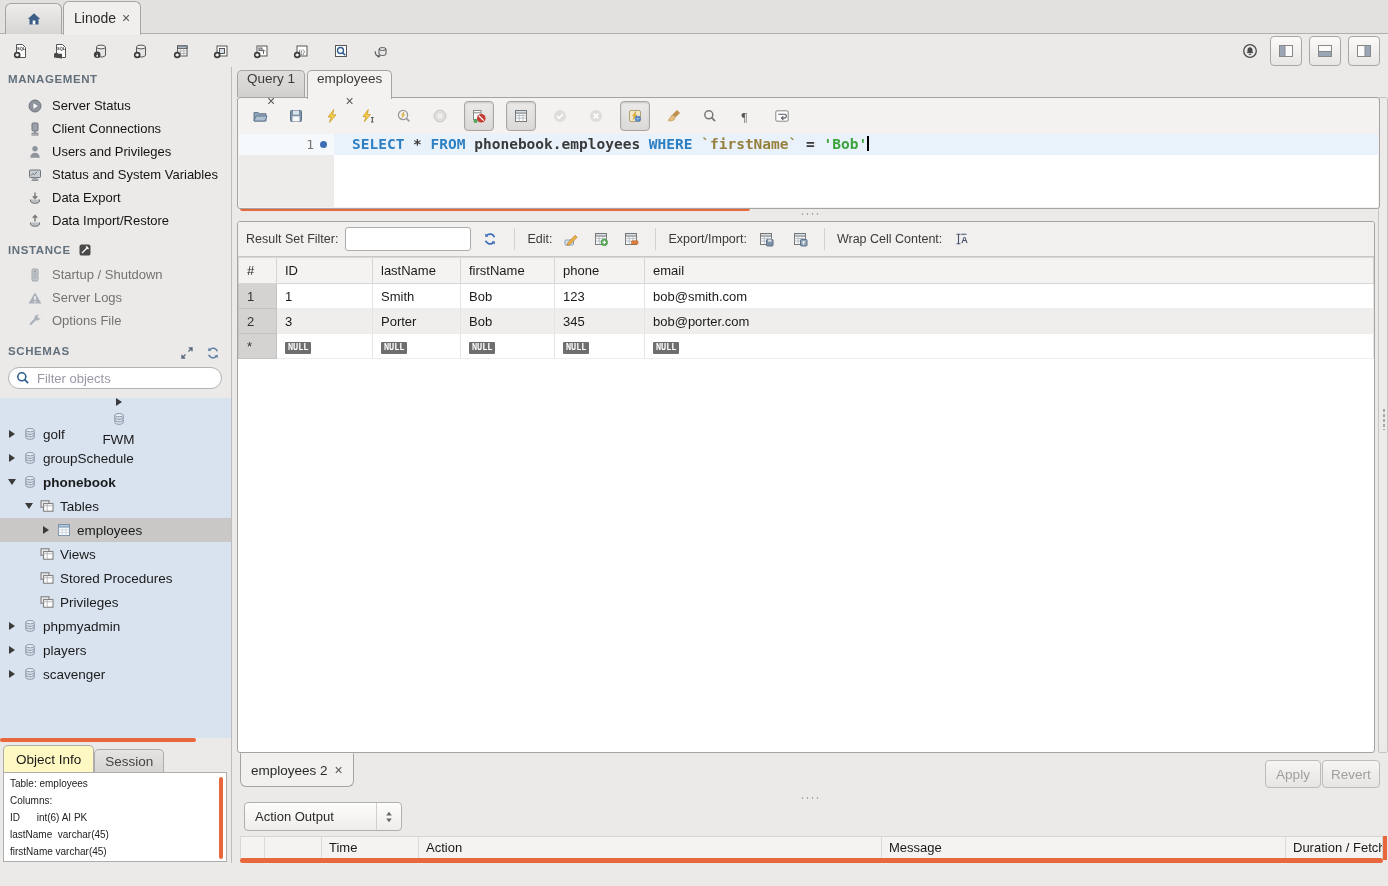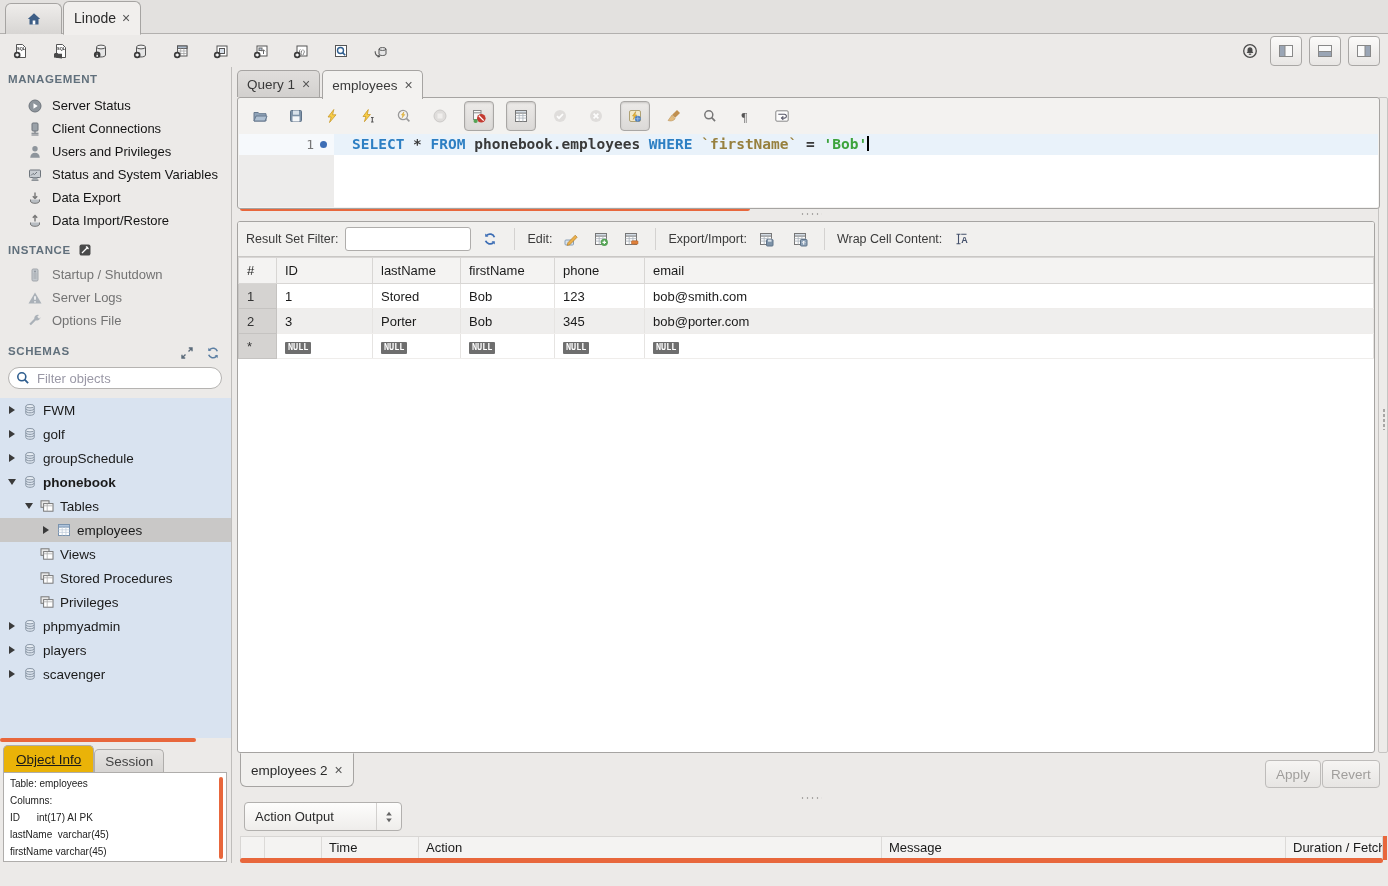--- a/index.html
+++ b/index.html
@@ -37,35 +37,35 @@
   .schema-tree{position:absolute;left:0;top:398px;width:231px;height:340px;background:var(--tree-bg);overflow:hidden;}
   .tree-row{display:flex;align-items:center;height:24px;gap:5px;white-space:nowrap;color:#1A1A1A;font-size:13.5px;}
   .tree-row.selected{background:#C9C8C7;}
   .tree-row.bold{font-weight:bold;}
   .arrow{width:11px;display:inline-flex;justify-content:center;}
   .arrow.collapsed::before{content:"";border-left:6px solid #3A3A3A;border-top:4px solid transparent;border-bottom:4px solid transparent;}
   .arrow.expanded::before{content:"";border-top:6px solid #3A3A3A;border-left:4px solid transparent;border-right:4px solid transparent;}
   .sidebar-hscroll{position:absolute;left:0;top:671px;width:196px;height:4px;background:var(--accent);border-radius:2px;}
   .oi-tabs{position:absolute;left:3px;top:678px;display:flex;align-items:flex-end;}
   .oi-tab{padding:4px 10px;border:1px solid #AFADAB;border-bottom:none;border-radius:5px 5px 0 0;background:linear-gradient(#E6E4E2,#D6D4D2);font-size:13.5px;color:#444;}
-  .oi-tab.active{background:#eab308;padding:6px 12px;color:#1A1A1A;text-decoration:underline;}
+  .oi-tab.active{background:#fef9c3;padding:6px 12px;color:#1A1A1A;}
   .oi-panel{position:absolute;left:3px;top:705px;width:224px;bottom:1px;background:#FFF;border:1px solid #AFADAB;box-sizing:border-box;padding:2px 6px;line-height:17px;font-size:10px;color:#222;}
   .oi-line{white-space:pre;overflow:hidden;}
   .oi-vscroll{position:absolute;right:3px;top:4px;width:4px;height:82px;background:var(--accent);border-radius:2px;}
 
   
   .statusbar{position:absolute;left:0;right:0;bottom:0;height:23px;background:#E0DEDC;border-top:1px solid #BFBDBB;display:flex;align-items:center;padding-left:6px;color:#3E3E3E;box-sizing:border-box;}
   .bottom-thumb{position:absolute;right:10px;bottom:5px;width:76px;height:13px;background:#C8C6C4;border-radius:7px;}
   .corner-grip{position:absolute;right:1px;bottom:1px;width:10px;height:10px;
      background-image:radial-gradient(#9A9896 1px, transparent 1px);background-size:3px 3px;}
 
   
   .query-tabs{position:absolute;left:237px;top:70px;height:28px;display:flex;gap:2px;z-index:3;}
   .qtab{height:26px;padding:0 9px;display:flex;align-items:center;gap:7px;border:1px solid #A6A4A2;border-bottom:none;
-        border-radius:5px 5px 0 0;background:linear-gradient(#E0DEDC,#D2D0CE);font-size:13.5px;color:#3A3A3A;}
+        border-radius:5px 5px 0 0;background:linear-gradient(#E0DEDC,#D2D0CE);font-size:13.5px;color:#3A3A3A;flex-direction:column;}
   .qtab.active{background:#F3F2F0;height:28px;}
   .editor-panel{position:absolute;left:237px;top:97px;width:1143px;height:112px;background:#F3F2F0;border:1px solid #A6A4A2;border-radius:3px;box-sizing:border-box;z-index:2;}
   .editor-toolbar{height:36px;display:flex;align-items:center;padding-left:10px;gap:12px;}
   .editor-toolbar .tbtn{width:24px;height:24px;}
   .editor-toolbar .tbtn.pressed{width:28px;height:28px;background:linear-gradient(#ECEAE8,#DBD9D7);border:1px solid #A9A7A5;border-radius:4px;box-shadow:inset 0 1px 2px rgba(0,0,0,.15);}
   .editor-toolbar .tbtn.disabled{opacity:.85;}
   .editor-body{position:absolute;top:36px;left:1px;right:1px;bottom:1px;background:#FFF;display:flex;overflow:hidden;}
   .gutter{width:95px;background:#EDECEB;display:flex;flex-direction:column;}
   .gutter-line1{height:21px;display:flex;align-items:center;justify-content:flex-end;padding-right:7px;gap:6px;background:#F6F9FC;}
   .lineno{font-family:"DejaVu Sans Mono",monospace;font-size:13px;color:#777;}
@@ -390,21 +390,21 @@
     <div class="filter-box" style="top:300px">
       <span class="icon">
           <svg width="16" height="16" viewBox="0 0 16 16" xmlns="http://www.w3.org/2000/svg">
             <circle cx="6.8" cy="6.8" r="4" fill="none" stroke="#2F5E8F" stroke-width="1.6"></circle>
             <path d="M9.7 9.7l3.4 3.4" stroke="#2F5E8F" stroke-width="1.8"></path>
           </svg>
         </span>
       <input placeholder="Filter objects" style="">
     </div>
     <div class="schema-tree" style="top:331px" id="schema-tree">
-        <div class="tree-row" style="padding-left: 6px;">
+        <div class="tree-row" style="padding-left: 6px; flex-direction: column;">
           <span class="arrow collapsed"></span>
           <span class="icon">
             <svg width="16" height="16" viewBox="0 0 16 16" xmlns="http://www.w3.org/2000/svg">
               <path d="M3.8 4.2v7.3c0 1 1.9 1.8 4.2 1.8s4.2-.8 4.2-1.8V4.2" fill="#DCE4EE" stroke="#8A97A6"></path>
               <path d="M3.8 6.6c0 1 1.9 1.8 4.2 1.8s4.2-.8 4.2-1.8M3.8 9c0 1 1.9 1.8 4.2 1.8S12.2 10 12.2 9" fill="none" stroke="#8A97A6"></path>
               <ellipse cx="8" cy="4.2" rx="4.2" ry="1.7" fill="#E8EEF5" stroke="#8A97A6"></ellipse>
             </svg>
           </span>
           <span>FWM</span>
         </div>
@@ -533,21 +533,21 @@
     <div class="sidebar-hscroll"></div>
 
     <div class="oi-tabs">
       <div class="oi-tab active"><span>Object Info</span></div>
       <div class="oi-tab"><span>Session</span></div>
     </div>
     <div class="oi-panel" id="oi-panel">
       <div class="oi-vscroll"></div>
     <div class="oi-line">Table: employees</div>
         <div class="oi-line">Columns:</div>
-        <div class="oi-line">ID      int(17) AI PK</div>
+        <div class="oi-line">ID      int(6) AI PK</div>
         <div class="oi-line">lastName  varchar(45)</div>
         <div class="oi-line">firstName varchar(45)</div>
       </div>
   </aside>
 
   <div class="query-tabs">
     <div class="qtab">
       <span>Query 1</span>
       <span class="close">×</span>
     </div>
@@ -803,21 +803,21 @@
               <th>lastName</th>
               <th>firstName</th>
               <th>phone</th>
               <th>email</th>
             </tr>
           </thead>
           <tbody>
             <tr>
               <td class="num">1</td>
               <td>1</td>
-              <td>Stored</td>
+              <td>Smith</td>
               <td>Bob</td>
               <td>123</td>
               <td>bob@smith.com</td>
             </tr>
             <tr class="alt">
               <td class="num">2</td>
               <td>3</td>
               <td>Porter</td>
               <td>Bob</td>
               <td>345</td>

